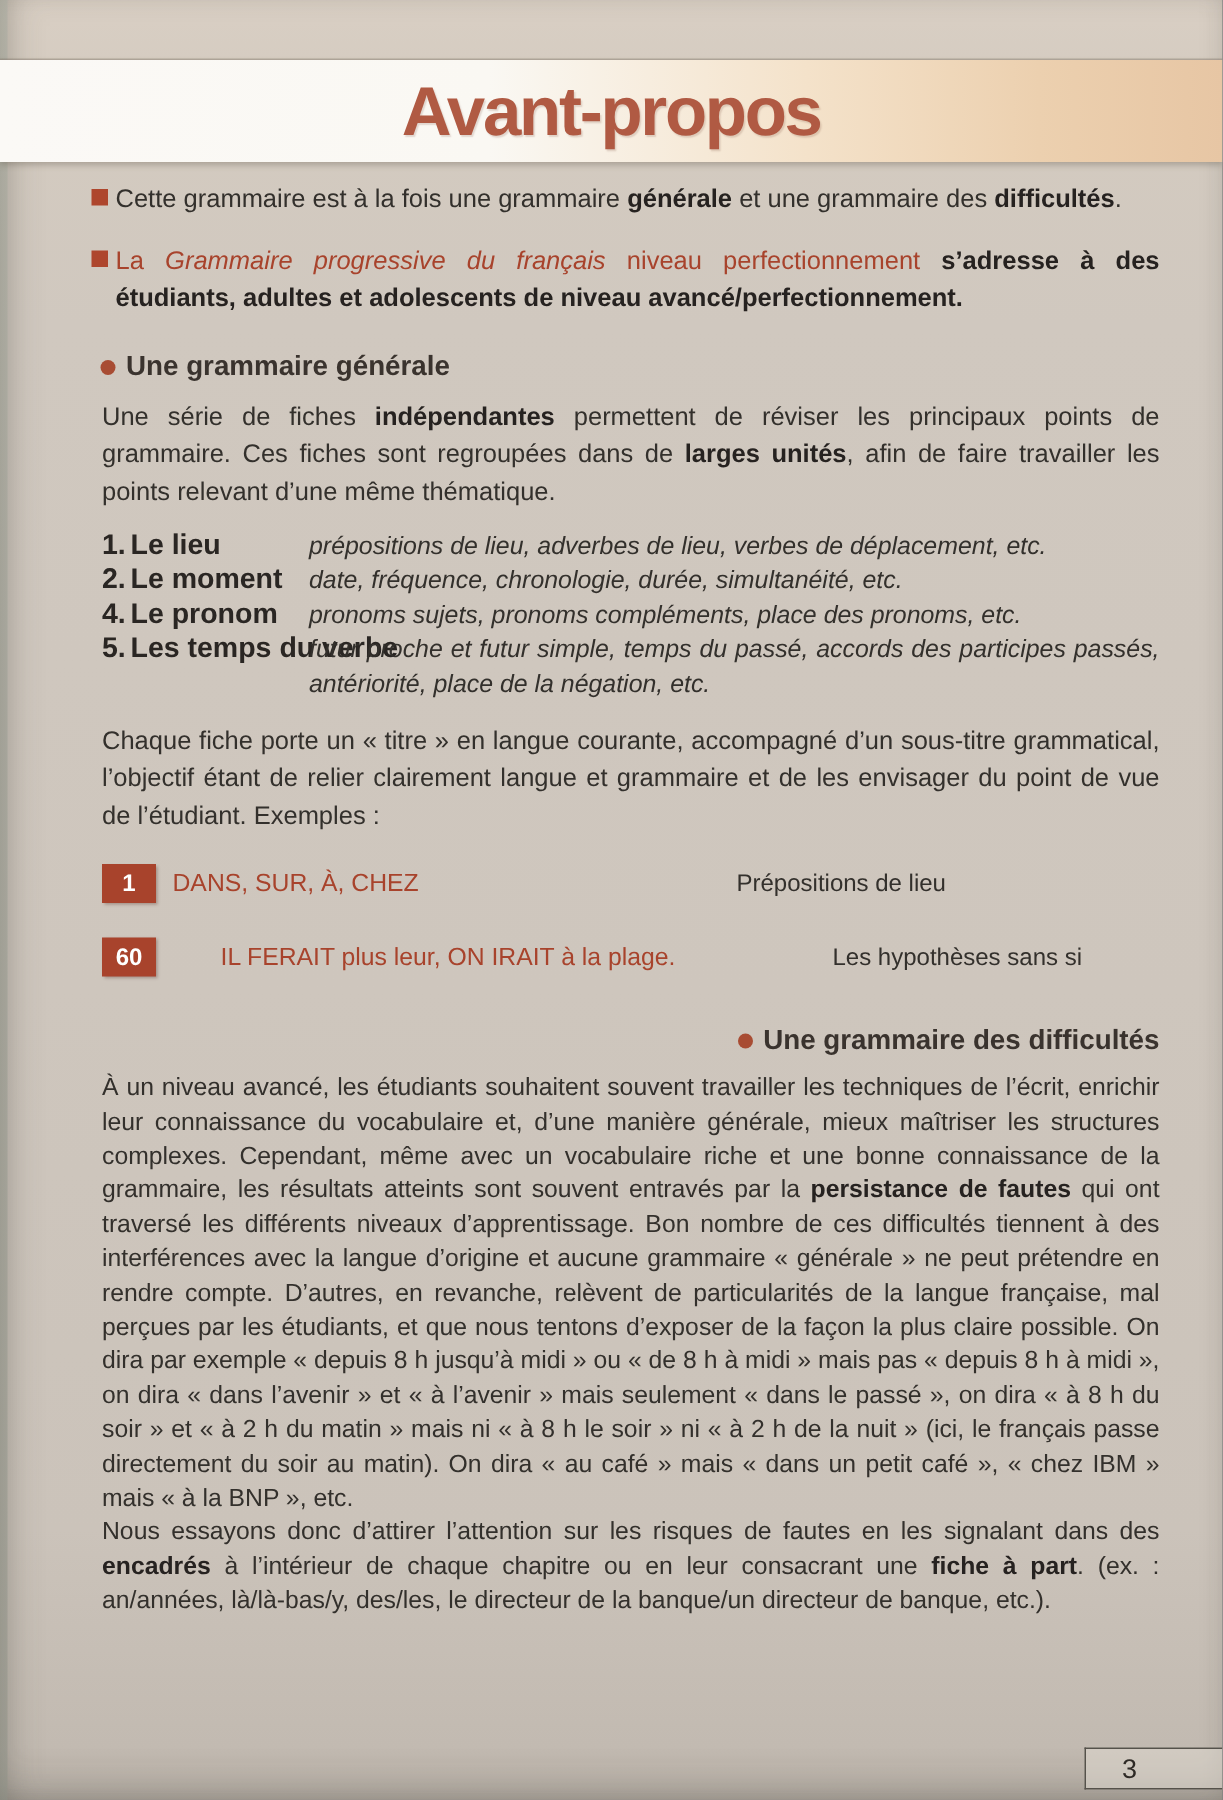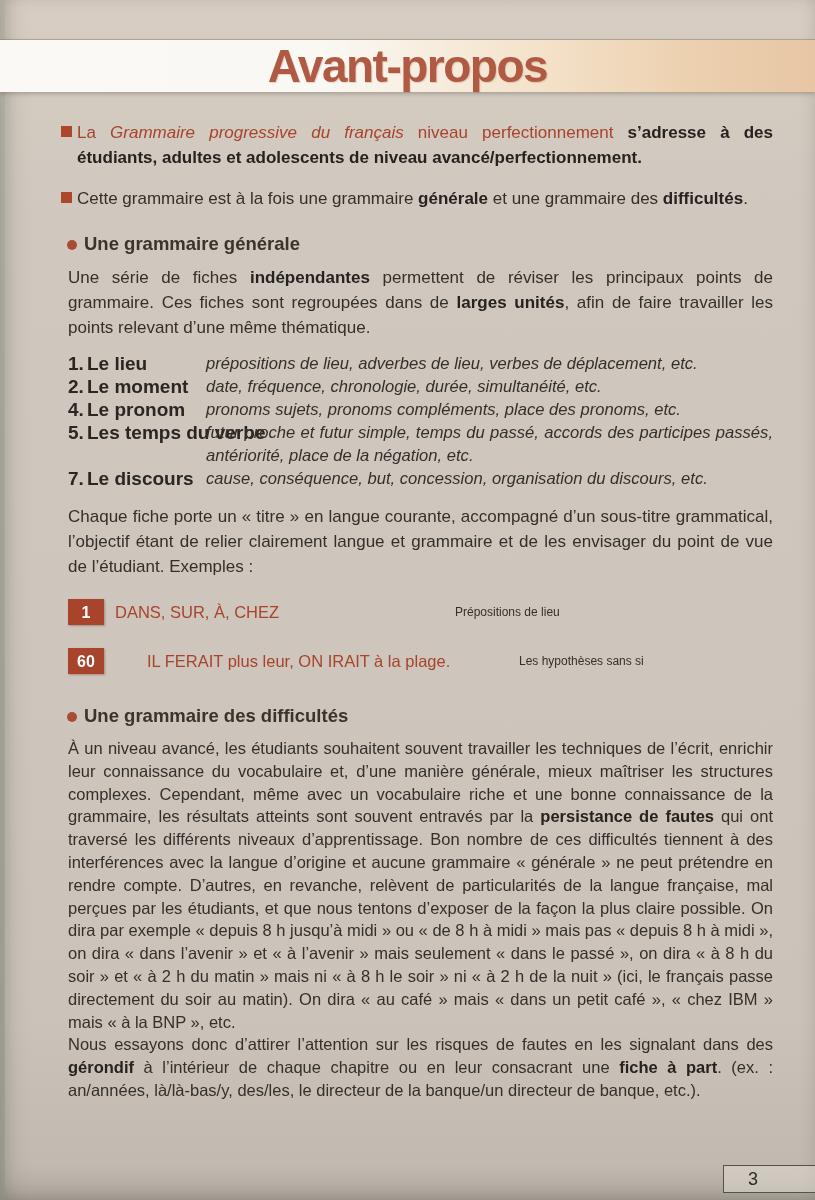--- a/index.html
+++ b/index.html
@@ -15,21 +15,21 @@
                 inset 0 -18px 34px -22px rgba(60,60,54,0.40);
   }
   .photo::before { 
     content:""; position:absolute; left:0; top:0; bottom:0; width:5px;
     background:linear-gradient(180deg,#a9aca0,#9a9d92 40%,#8f9287 100%);
     opacity:.55; pointer-events:none;
   }
 
   
   .banner {
-    position:absolute; top:40px; left:0; right:0; height:52px;
+    position:absolute; top:40px; left:0; right:0; height:68px;
     background:linear-gradient(90deg,#fbf9f6 0%,#faf8f3 40%,#f4e2ca 66%,#ecd0af 85%,#e7c6a4 100%);
     box-shadow: 0 -1px 0 rgba(130,120,108,.45), 0 2px 4px rgba(95,85,72,.35);
     display:flex; align-items:center; justify-content:center;
   }
   .banner h1 {
     margin:0; font-size:46px; font-weight:bold; letter-spacing:-1.5px;
     color:#b05a43; text-shadow:1px 1px 1px rgba(110,60,45,.18);
   }
 
   
@@ -59,21 +59,21 @@
   p.closing { margin:10px 0 20px; }
 
   .example { display:grid; grid-template-columns:47px 340px 1fr; align-items:center; margin:0 0 23px; text-align:left; }
   .example.last { margin-bottom:31px;gap:32px; }
   .badge {
     width:36px; height:26px; background:#a8432c; color:#fff;
     font-weight:700; font-size:16px; display:flex; align-items:center; justify-content:center;
     box-shadow:1px 1px 2px rgba(80,40,30,.35);
   }
   .ex-title { color:#a8432c; font-size:16.5px; }
-  .ex-sub { color:#33302c; font-size:12px; }
+  .ex-sub { color:#33302c; font-size:16px;margin-left:36px; }
 
   p.diff { margin:0; font-size:16.5px; line-height:22.8px; }
 
   
   .page-number-box {
     position:absolute; right:0; bottom:7px; width:92px; height:28px;
     border:1.5px solid #55524b; border-right:none;
     background:rgba(222,216,208,.55);
     display:flex; align-items:center; box-sizing:border-box; padding-left:24px;
     font-size:18px; color:#2e2a26;
@@ -83,26 +83,26 @@
 <body>
 
 <div class="photo">
 
   <header class="banner">
     <h1>Avant-propos</h1>
   </header>
 
   <main class="content">
 
+    <p class="bullet">
+      <span class="sqbullet"></span><span>Cette grammaire est à la fois une grammaire </span><strong>générale</strong><span> et une grammaire des </span><strong>difficultés</strong><span>.</span>
+    </p>
+
     <p class="bullet lead">
       <span class="sqbullet"></span><span class="red">La </span><span class="red-i">Grammaire progressive du français</span><span class="red"> niveau perfectionnement </span><strong>s’adresse à des étudiants, adultes et adolescents de niveau avancé/perfectionnement.</strong>
-    </p>
-
-    <p class="bullet">
-      <span class="sqbullet"></span><span>Cette grammaire est à la fois une grammaire </span><strong>générale</strong><span> et une grammaire des </span><strong>difficultés</strong><span>.</span>
     </p>
 
     <h2 class="section">
       <span class="dot"></span><span>Une grammaire générale</span>
     </h2>
 
     <p class="body-par">
       <span>Une série de fiches </span><strong>indépendantes</strong><span> permettent de réviser les principaux points de grammaire. Ces fiches sont regroupées dans de </span><strong>larges unités</strong><span>, afin de faire travailler les points relevant d’une même thématique.</span>
     </p>
 
@@ -116,50 +116,46 @@
         <span class="desc">date, fréquence, chronologie, durée, simultanéité, etc.</span>
       </div>
       <div class="unit-row">
         <span class="term"><span class="num">4.</span><span>Le pronom</span></span>
         <span class="desc">pronoms sujets, pronoms compléments, place des pronoms, etc.</span>
       </div>
       <div class="unit-row">
         <span class="term"><span class="num">5.</span><span>Les temps du verbe</span></span>
         <span class="desc">futur proche et futur simple, temps du passé, accords des participes passés, antériorité, place de la négation, etc.</span>
       </div>
-      <div class="unit-row">
-        <span class="term"><span class="num">7.</span><span>Le discours</span></span>
-        <span class="desc">cause, conséquence, but, concession, organisation du discours, etc.</span>
-      </div>
     </div>
 
     <p class="closing">Chaque fiche porte un « titre » en langue courante, accompagné d’un sous-titre grammatical, l’objectif étant de relier clairement langue et grammaire et de les envisager du point de vue de l’étudiant. Exemples :</p>
 
     <div class="example">
       <span class="badge">1</span>
       <span class="ex-title">DANS, SUR, À, CHEZ</span>
       <span class="ex-sub">Prépositions de lieu</span>
     </div>
 
     <div class="example last">
       <span class="badge">60</span>
       <span class="ex-title">IL FERAIT plus leur, ON IRAIT à la plage.</span>
       <span class="ex-sub">Les hypothèses sans si</span>
     </div>
 
-    <h2 class="section" style="margin-top:0;">
+    <h2 class="section" style="margin-top:0;text-align:right;">
       <span class="dot"></span><span>Une grammaire des difficultés</span>
     </h2>
 
     <p class="diff">
       <span>À un niveau avancé, les étudiants souhaitent souvent travailler les techniques de l’écrit, enrichir leur connaissance du vocabulaire et, d’une manière générale, mieux maîtriser les structures complexes. Cependant, même avec un vocabulaire riche et une bonne connaissance de la grammaire, les résultats atteints sont souvent entravés par la </span><strong>persistance de fautes</strong><span> qui ont traversé les différents niveaux d’apprentissage. Bon nombre de ces difficultés tiennent à des interférences avec la langue d’origine et aucune grammaire « générale » ne peut prétendre en rendre compte. D’autres, en revanche, relèvent de particularités de la langue française, mal perçues par les étudiants, et que nous tentons d’exposer de la façon la plus claire possible. On dira par exemple « depuis 8 h jusqu’à midi » ou « de 8 h à midi » mais pas « depuis 8 h à midi », on dira « dans l’avenir » et « à l’avenir » mais seulement « dans le passé », on dira « à 8 h du soir » et « à 2 h du matin » mais ni « à 8 h le soir » ni « à 2 h de la nuit » (ici, le français passe directement du soir au matin). On dira « au café » mais « dans un petit café », « chez IBM » mais « à la BNP », etc.</span>
     </p>
 
     <p class="diff">
-      <span>Nous essayons donc d’attirer l’attention sur les risques de fautes en les signalant dans des </span><strong>gérondif</strong><span> à l’intérieur de chaque chapitre ou en leur consacrant une </span><strong>fiche à part</strong><span>. (ex. : an/années, là/là-bas/y, des/les, le directeur de la banque/un directeur de banque, etc.).</span>
+      <span>Nous essayons donc d’attirer l’attention sur les risques de fautes en les signalant dans des </span><strong>encadrés</strong><span> à l’intérieur de chaque chapitre ou en leur consacrant une </span><strong>fiche à part</strong><span>. (ex. : an/années, là/là-bas/y, des/les, le directeur de la banque/un directeur de banque, etc.).</span>
     </p>
 
   </main>
 
   <div class="page-number-box">
     <span>3</span>
   </div>
 
 </div>
 

